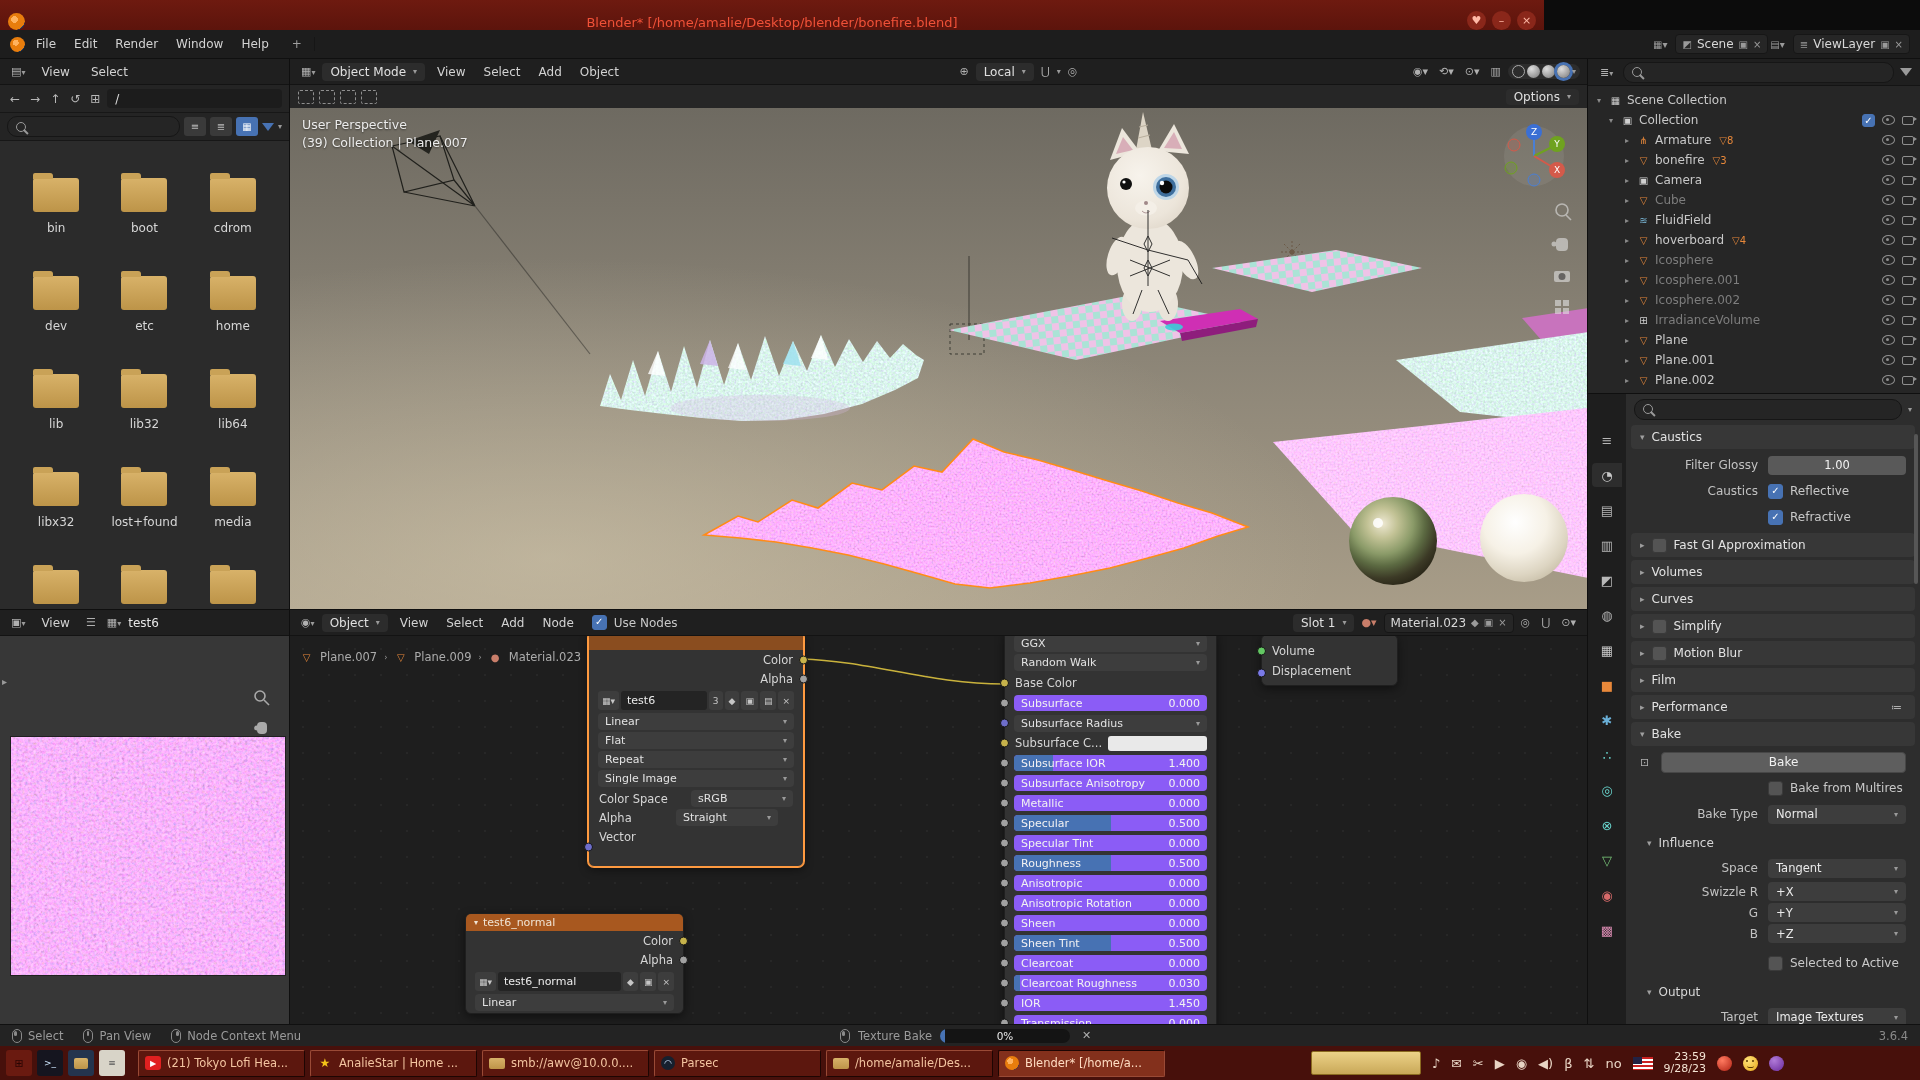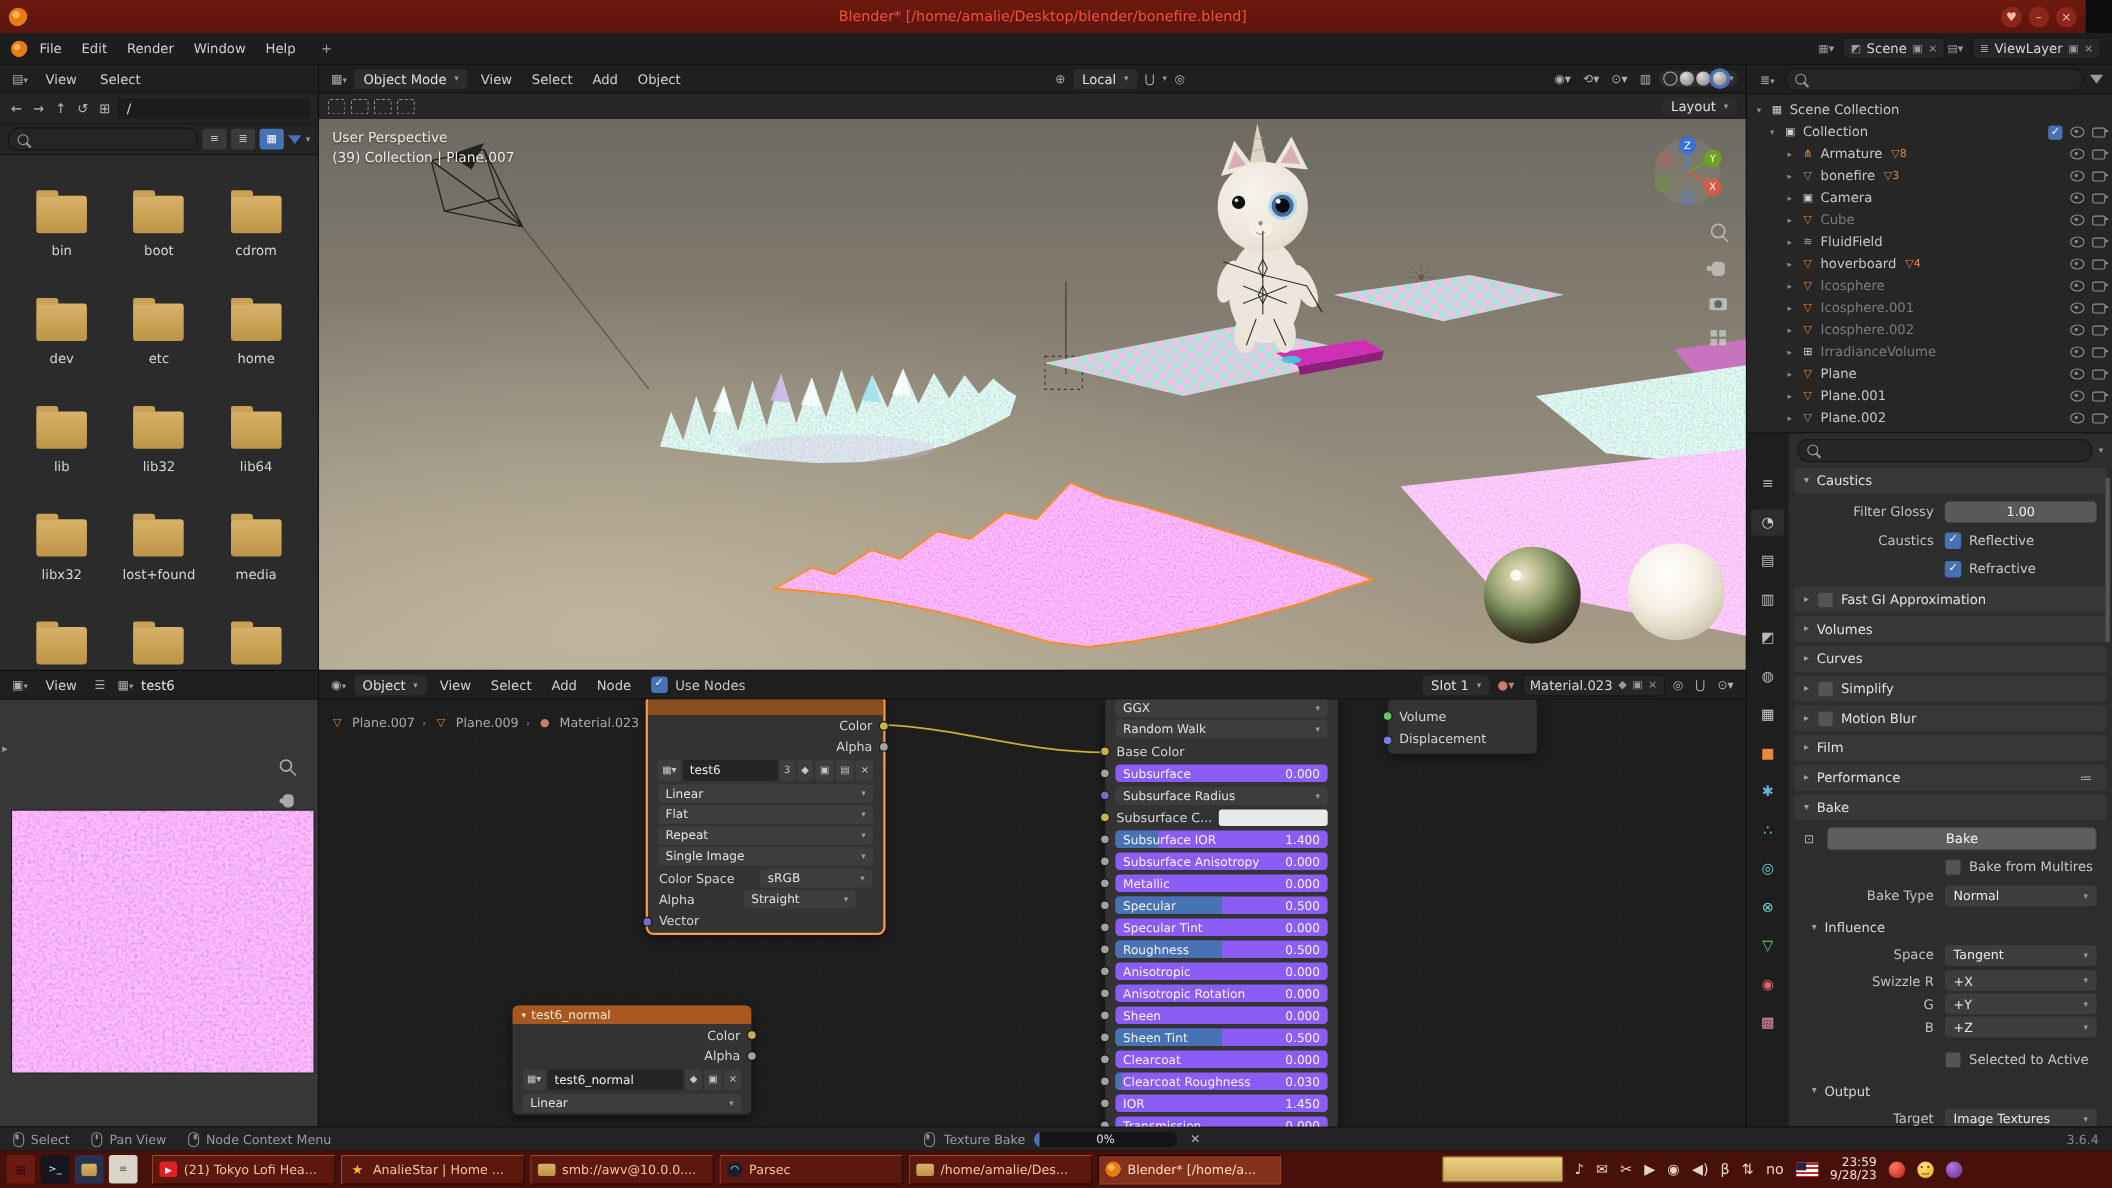--- a/index.html
+++ b/index.html
@@ -1,19 +1,19 @@
 <!DOCTYPE html>
 <html><head>
 <meta charset="utf-8">
 <style>
   html,body{margin:0;padding:0;background:#0c0c0c;width:1920px;height:1080px;overflow:hidden;
     font-family:"DejaVu Sans",sans-serif;font-size:12px;color:#c8c8c8;}
   
-  #titlebar{position:absolute;left:0;top:0;width:1896px;height:30px;background:linear-gradient(#6e1a10,#5c140c);
-    display:flex;align-items:center;padding:0 8px;box-sizing:border-box;}
+  #titlebar{position:absolute;left:0;top:0;width:1544px;height:30px;background:linear-gradient(#6e1a10,#5c140c);
+    display:flex;align-items:flex-end;padding:0 8px;box-sizing:border-box;}
   #tb-title{position:absolute;left:0;right:0;text-align:center;color:#f05138;font-size:13px;}
   .blogo{width:17px;height:17px;border-radius:50%;background:radial-gradient(circle at 38% 38%,#ffb25e 0 22%,#e87d0d 23% 70%,#1d3f6e 71%);display:inline-block;}
   .tb-btns{margin-left:auto;display:flex;gap:6px;z-index:2;}
   .tb-btn{width:19px;height:19px;border-radius:50%;background:#8a271a;color:#ffb9a6;font-size:11px;
     display:flex;align-items:center;justify-content:center;}
   
   #menubar{position:absolute;left:0;top:30px;width:1920px;height:29px;background:#1d1d1d;display:flex;
     align-items:center;padding:0 10px;box-sizing:border-box;gap:2px;border-bottom:1px solid #101010;}
   .menu-item{padding:3px 9px;border-radius:4px;color:#d2d2d2;}
   #workspace-tabs{display:flex;margin-left:14px;height:29px;align-items:stretch;}
@@ -352,21 +352,21 @@
       <span class="chev">▾</span>
     </div>
   </div>
   <div id="vp-toolbar">
     <span class="dashed-sq"></span>
     <span class="dashed-sq"></span>
     <span class="dashed-sq"></span>
     <span class="dashed-sq"></span>
     <div class="spacer"></div>
     <div class="dropdown" style="padding:1px 8px;">
-      <span>Layout</span>
+      <span>Options</span>
         <span class="chev">▾</span>
     </div>
   </div>
   <div id="vp-canvas">
     <svg viewBox="0 0 1298 501" width="1298" height="501">
       <defs>
         <linearGradient id="bgGrad" x1="0" y1="0" x2="0" y2="1">
           <stop offset="0" stop-color="#6e6a61"></stop>
             <stop offset="0.5" stop-color="#8c8577"></stop>
             <stop offset="1" stop-color="#a89d88"></stop>
@@ -921,21 +921,21 @@
             <span class="chev">▾</span>
           </span>
       </div>
       <div class="nrow" style="gap:6px;">
         <span style="flex:1;">Alpha</span>
         <span class="ndd" style="margin:15px;width:88px;">
             <span>Straight</span>
             <span class="chev">▾</span>
           </span>
       </div>
-      <div class="nrow" style="padding-bottom:2px;text-align:center;">
+      <div class="nrow" style="padding-bottom:20px;text-align:center;">
           <span>Vector</span>
         <span class="sock in" style="background:#6e6ecb;"></span>
         </div>
     </div>
 
     <div class="node" id="bsdf-node" style="left:714px;top:-6px;width:211px;padding-top:2px;">
       <div class="ndd">
           <span>GGX</span>
           <span class="chev">▾</span>
         </div>

